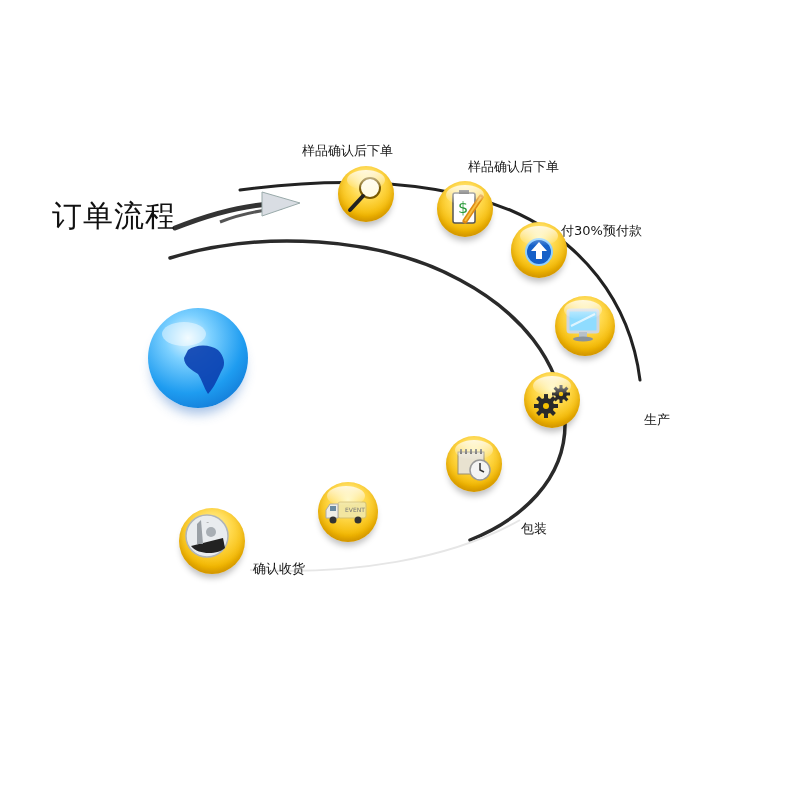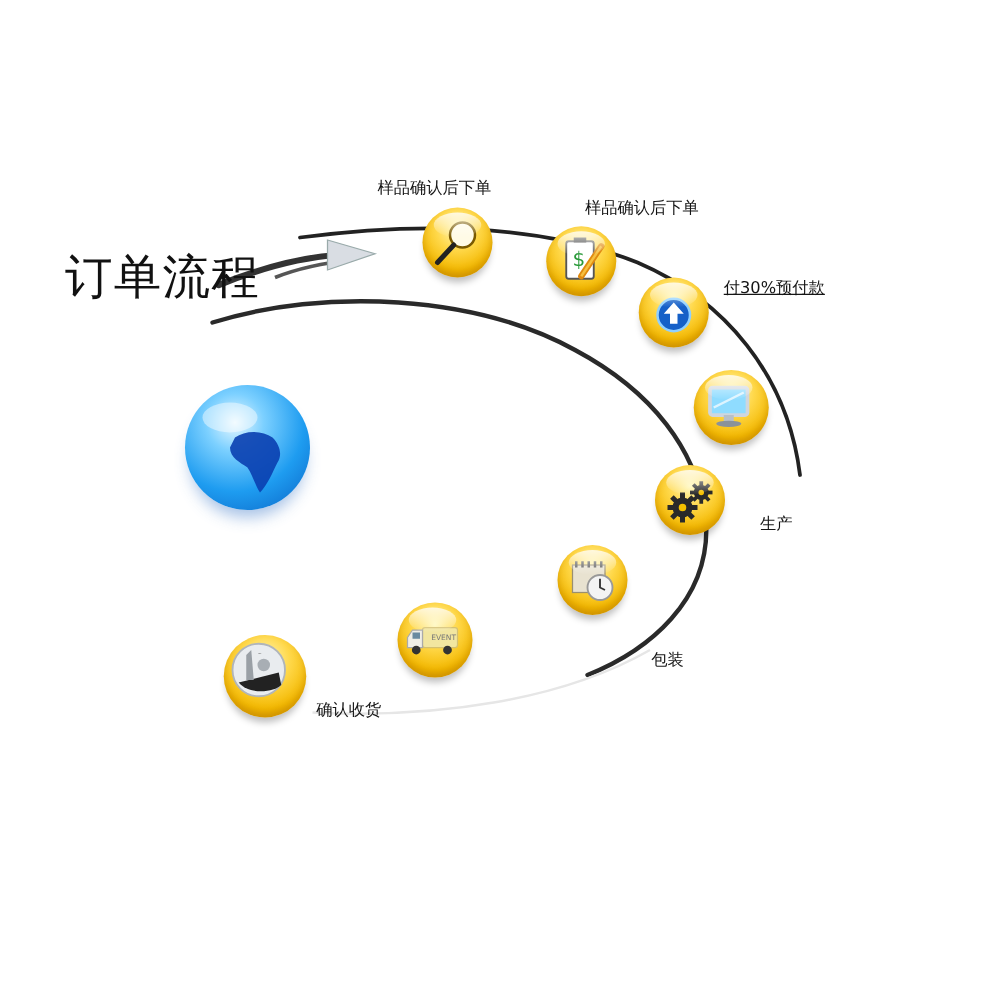--- a/index.html
+++ b/index.html
@@ -1,20 +1,20 @@
 <!DOCTYPE html>
 <html><head>
   <meta charset="utf-8">
   <style>
     html, body { margin:0; padding:0; background:#ffffff; }
     body { width:800px; height:800px; position:relative; overflow:hidden;
            font-family: "DejaVu Sans", "Liberation Sans", sans-serif; color:#1a1a1a; }
     .stage { position:absolute; left:0; top:0; width:800px; height:800px; }
     .arcs { position:absolute; left:0; top:0; width:800px; height:800px; }
-    .title { position:absolute; left:52px; top:196px; font-size:38px; letter-spacing:1px; color:#111; }
+    .title { position:absolute; left:52px; top:196px; font-size:30px; letter-spacing:1px; color:#111; }
     .label { position:absolute; font-size:13px; line-height:21px; color:#151515; white-space:nowrap; }
     .node { position:absolute; width:56px; height:56px; border-radius:50%;
             background: radial-gradient(circle at 50% 30%, #fff7b8 0%, #ffd84a 35%, #f3b800 70%, #d99a00 100%);
             box-shadow: 0 6px 6px -2px rgba(0,0,0,0.25), inset 0 -4px 6px rgba(160,100,0,0.35); }
     .node svg { position:absolute; left:0; top:0; width:56px; height:56px; }
     .node .gloss { position:absolute; left:9px; top:4px; width:38px; height:20px; border-radius:50%;
                    background: linear-gradient(#ffffffcc, #ffffff00); pointer-events:none; }
     .globe { position:absolute; left:148px; top:308px; width:100px; height:100px; border-radius:50%;
              background: radial-gradient(circle at 40% 30%, #e8f8ff 0%, #7cd0ff 25%, #1e9cf0 60%, #0a62c4 100%);
              box-shadow: 0 10px 12px -4px rgba(60,120,200,0.45); }
@@ -68,21 +68,21 @@
   <div class="label" style="left:468px;top:156px;">样品确认后下单</div>
 
   <div class="node" style="left:511px;top:222px;">
     <svg viewBox="0 0 56 56">
       <circle cx="28" cy="30" r="13" fill="#1560c8"></circle>
       <circle cx="28" cy="30" r="13" fill="none" stroke="#8fd0ff" stroke-width="2"></circle>
       <path d="M28 20 L 36 29 L 31 29 L 31 37 L 25 37 L 25 29 L 20 29 Z" fill="#ffffff"></path>
     </svg>
     <div class="gloss"></div>
   </div>
-  <div class="label" style="left:579px;top:220px;text-decoration:underline;">付30%预付款</div>
+  <div class="label" style="left:561px;top:220px;">付30%预付款</div>
 
   <div class="node" style="left:555px;top:296px;width:60px;height:60px;">
     <svg viewBox="0 0 56 56">
       <rect x="13" y="14" width="30" height="22" rx="2" fill="#8fdcff" stroke="#cfd6de" stroke-width="3"></rect>
       <path d="M16 30 L 40 18" stroke="#ffffff" stroke-width="2" opacity="0.7"></path>
       <rect x="24" y="36" width="8" height="5" fill="#b8c0c8"></rect>
       <ellipse cx="28" cy="43" rx="10" ry="2.5" fill="#8a929a"></ellipse>
     </svg>
     <div class="gloss"></div>
   </div>
@@ -99,21 +99,21 @@
         <rect x="35.5" y="13" width="3" height="18"></rect>
         <rect x="28" y="20.5" width="18" height="3"></rect>
         <rect x="35.5" y="13" width="3" height="18" transform="rotate(45 37 22)"></rect>
         <rect x="35.5" y="13" width="3" height="18" transform="rotate(-45 37 22)"></rect>
       </g>
       <circle cx="22" cy="34" r="3" fill="#f5c000"></circle>
       <circle cx="37" cy="22" r="2.2" fill="#f5c000"></circle>
     </svg>
     <div class="gloss"></div>
   </div>
-  <div class="label" style="left:608px;top:409px;">生产</div>
+  <div class="label" style="left:644px;top:409px;">生产</div>
 
   <div class="node" style="left:446px;top:436px;">
     <svg viewBox="0 0 56 56">
       <rect x="12" y="16" width="26" height="22" fill="#e8e2d0" stroke="#9a8f70" stroke-width="1"></rect>
       <g fill="#555">
           <rect x="14" y="13" width="2" height="5"></rect>
           <rect x="19" y="13" width="2" height="5"></rect>
           <rect x="24" y="13" width="2" height="5"></rect>
           <rect x="29" y="13" width="2" height="5"></rect>
           <rect x="34" y="13" width="2" height="5"></rect>

